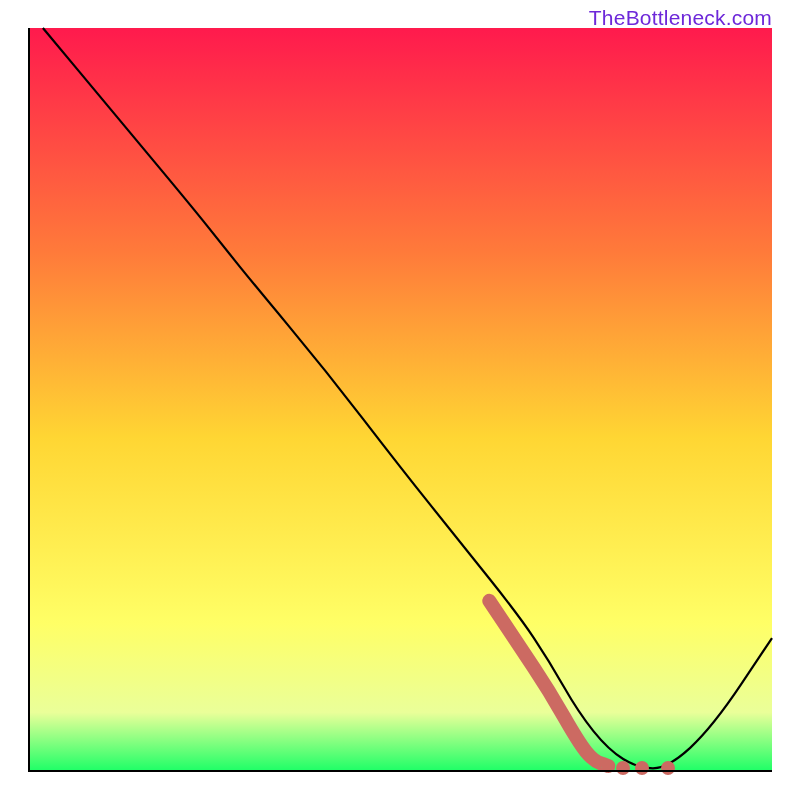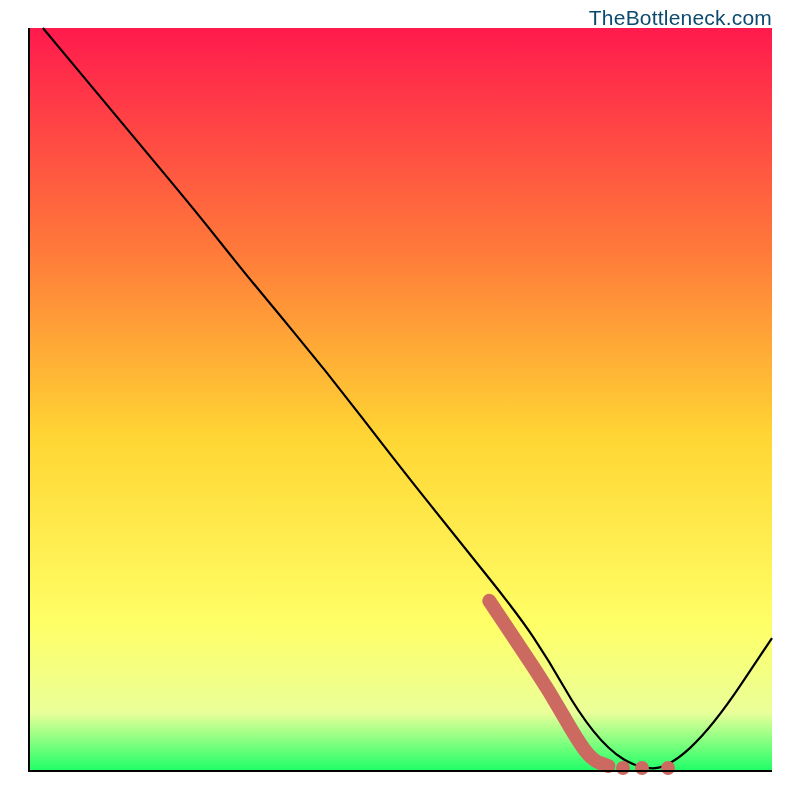--- a/index.html
+++ b/index.html
@@ -42,21 +42,21 @@
   .curve {
     position: absolute;
     inset: 0;
     overflow: visible;
   }
   .watermark {
     position: absolute;
     top: 6px;
     right: 28px;
     font-size: 21px;
-    color: #0c4a6e;
+    color: #6d28d9;
     font-family: Arial, sans-serif;
     letter-spacing: 0.2px;
   }
   .dotted-marker {
     position: absolute;
     width: 14px;
     height: 14px;
     border-radius: 50%;
     background: #cc6a62;
   }

